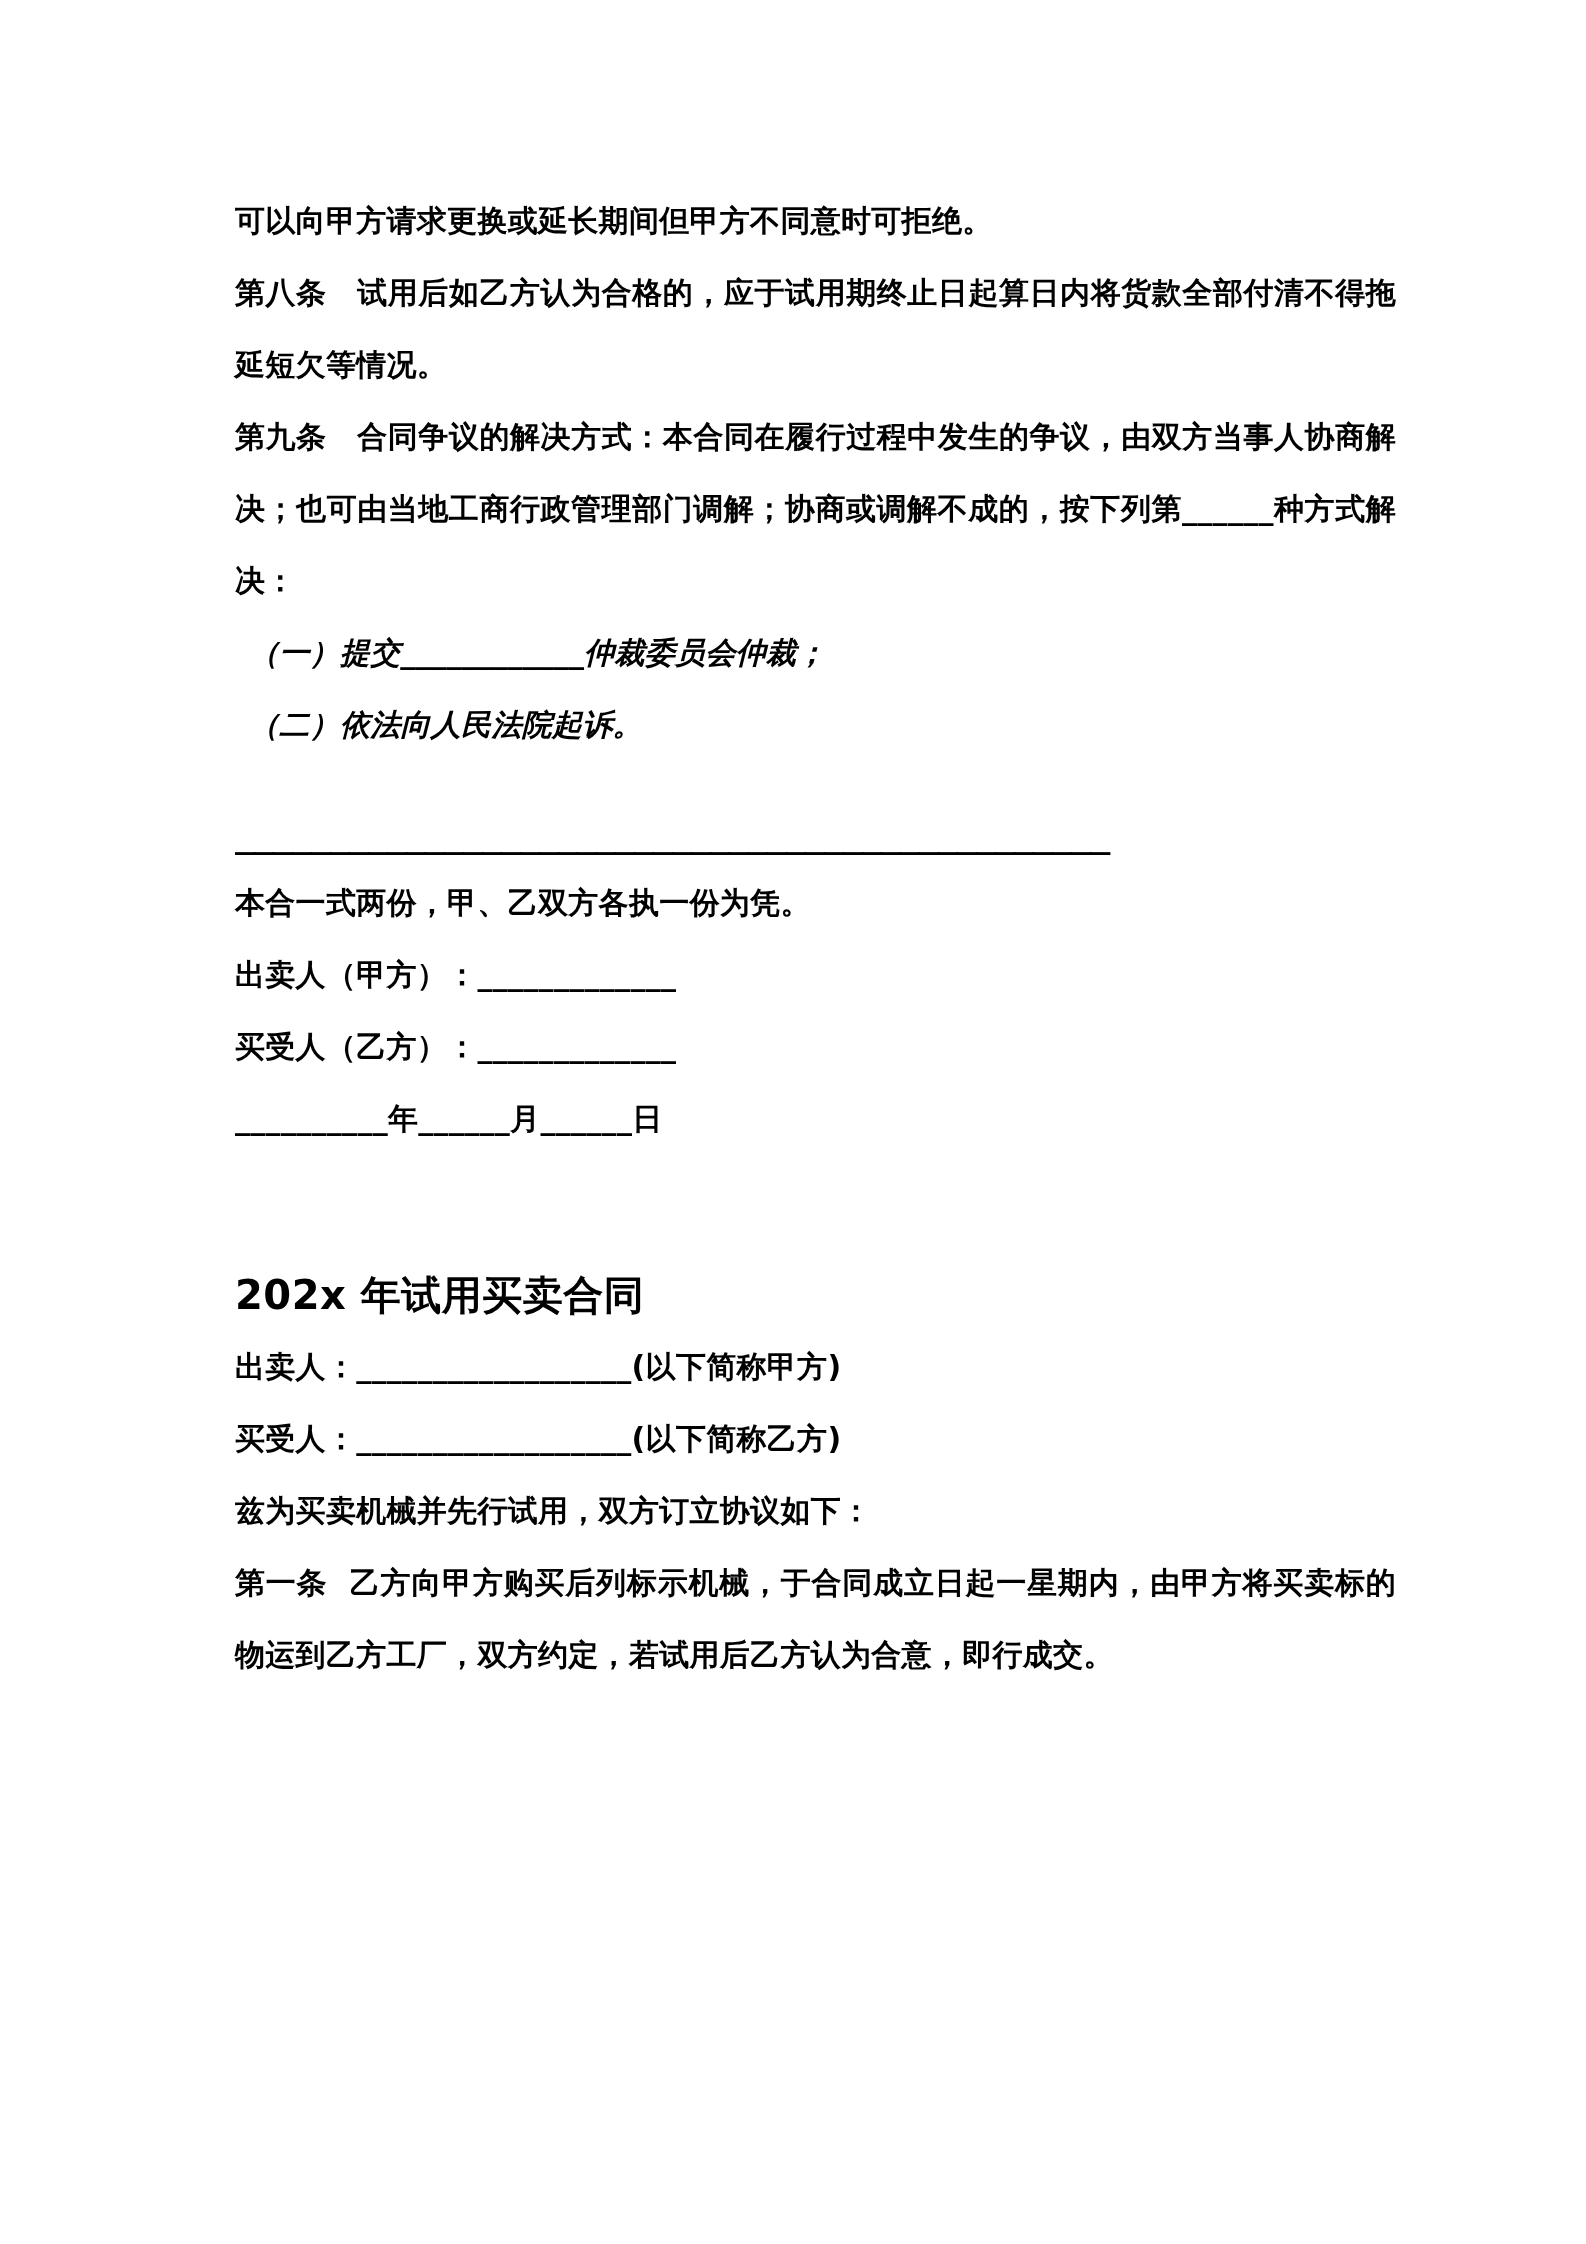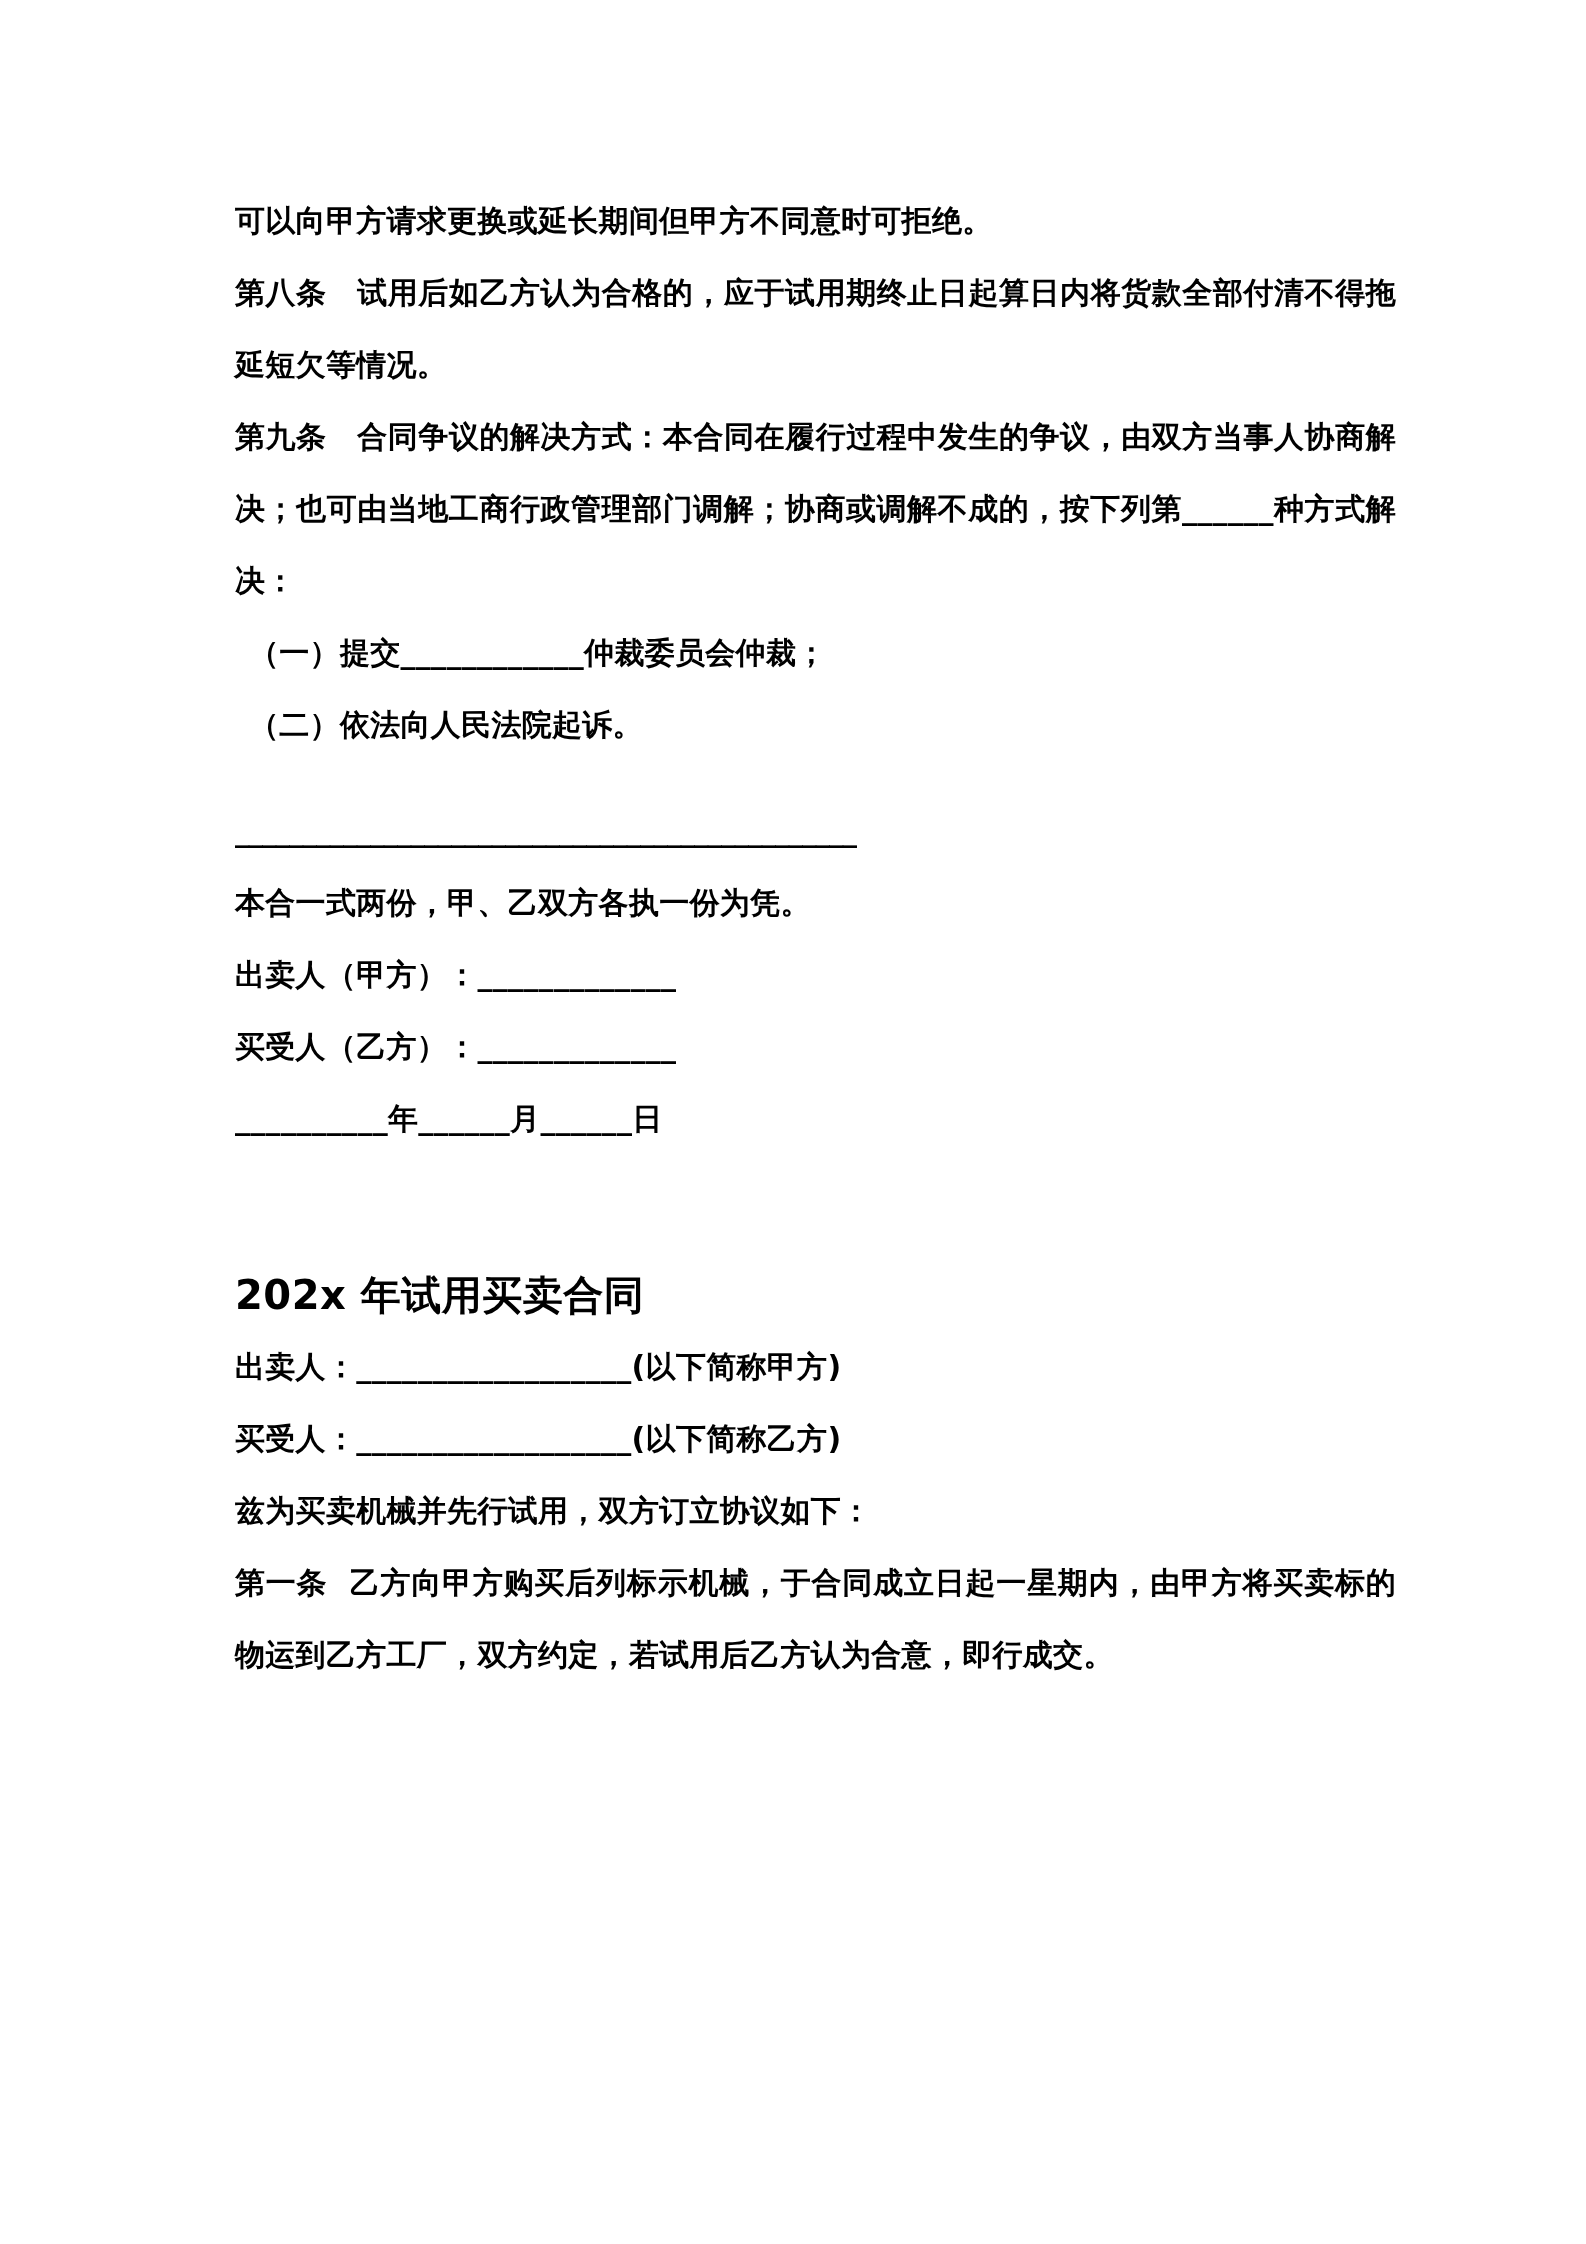--- a/index.html
+++ b/index.html
@@ -33,24 +33,25 @@
     font-weight: 700;
     font-size: 30px;
     line-height: 72px;
     text-align: justify;
     text-justify: inter-ideograph;
     white-space: pre-wrap;
     word-break: break-all;
   }
   .para.sub-item {
     padding-left: 14px;
+    font-style: italic;
   }
   .rule-line {
-    font-weight: 700;
-    font-size: 29px;
+    font-weight: 400;
+    font-size: 40px;
     line-height: 72px;
     letter-spacing: -1px;
     white-space: nowrap;
     overflow: hidden;
   }
   .spacer-sm { height: 34px; }
   .spacer-lg { height: 104px; }
   .heading2 {
     font-weight: 700;
     font-size: 40px;

